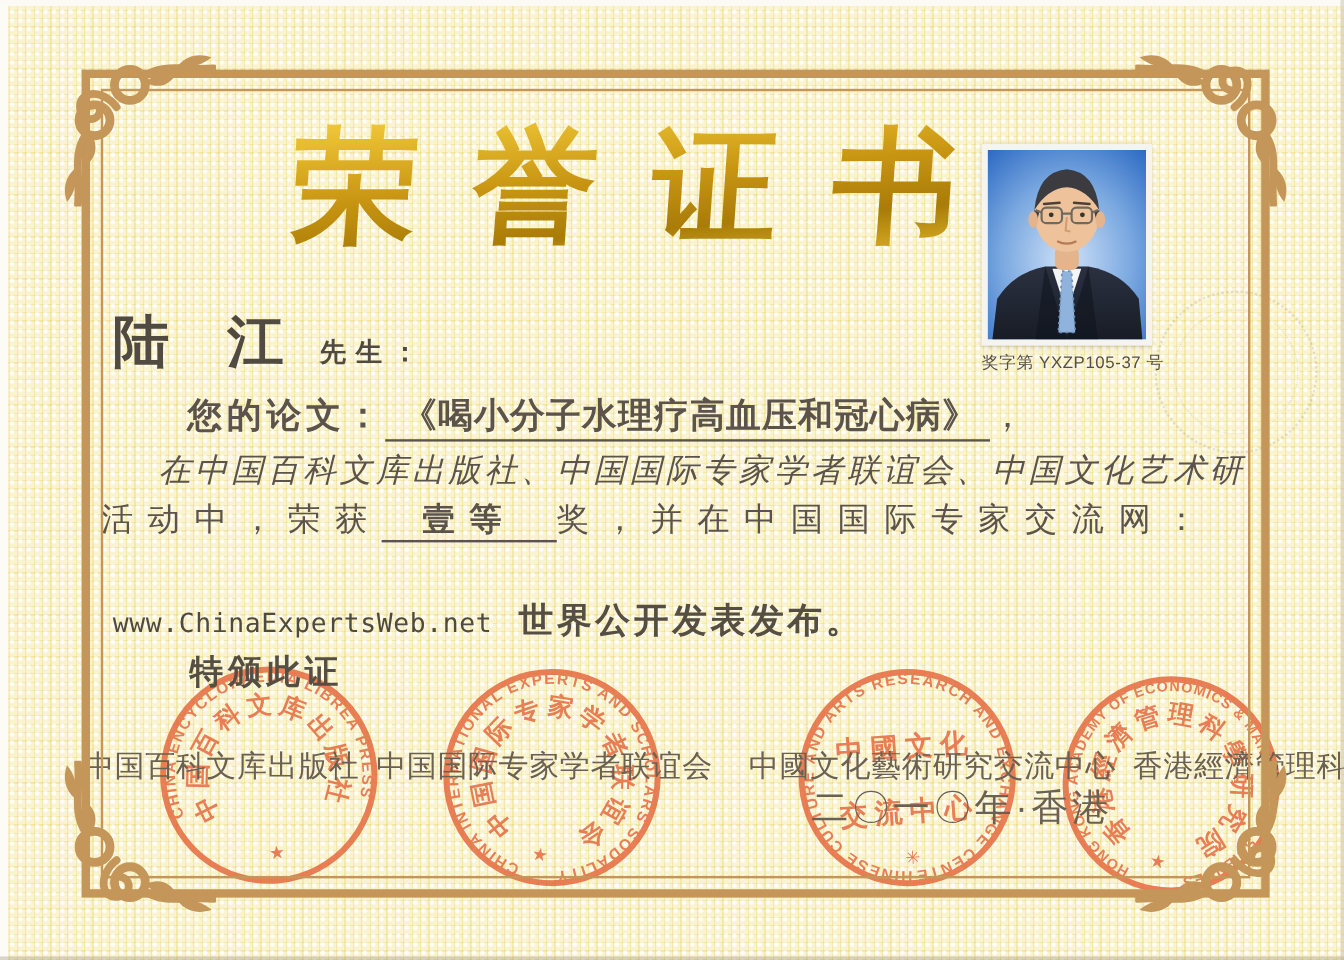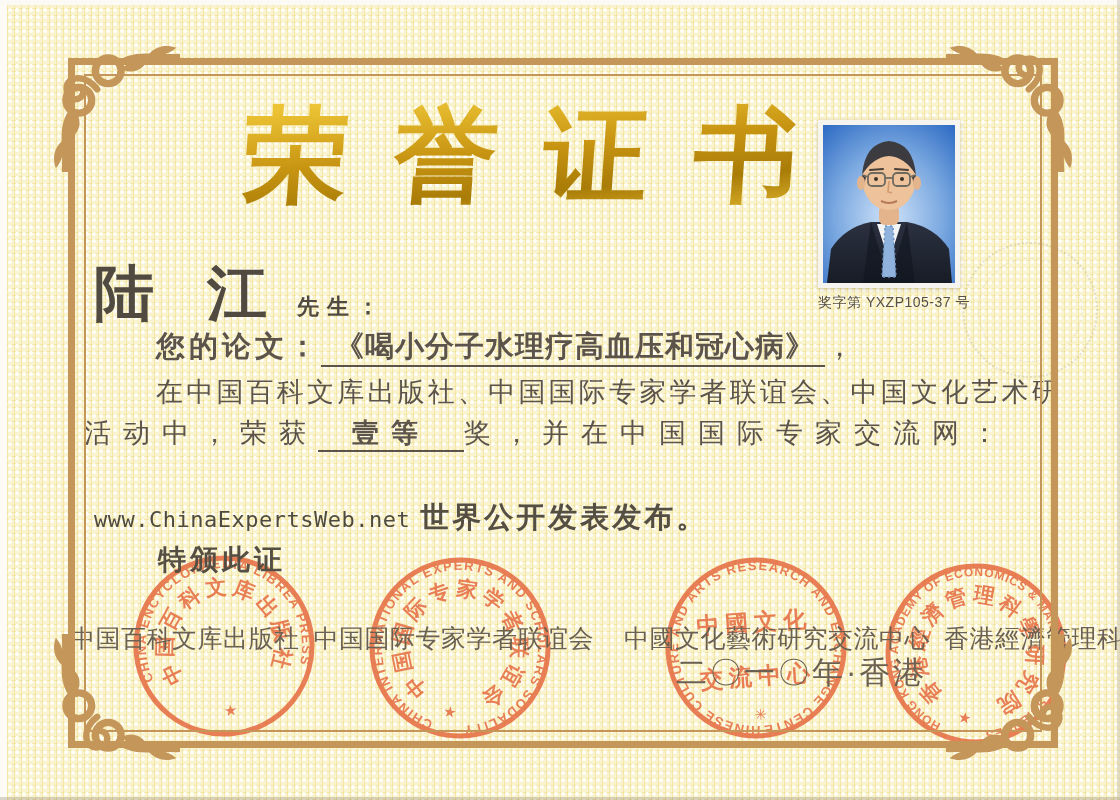--- a/index.html
+++ b/index.html
@@ -43,36 +43,36 @@
   .photo-card{position:absolute;left:818px;top:120px;background:#f6f4ee;padding:5px;box-shadow:0 1px 4px rgba(120,105,70,.35);z-index:3;}
   .photo-card svg{display:block;}
   .photo-caption{position:absolute;left:804px;top:294px;width:180px;text-align:center;font-size:14px;color:#554f45;z-index:3;letter-spacing:0.5px;}
   .emboss-seal{position:absolute;left:962px;top:242px;width:132px;height:132px;border-radius:50%;
     border:2px dotted rgba(158,148,122,.45);opacity:.55;z-index:2;}
   .emboss-seal::after{content:"";position:absolute;inset:14px;border-radius:50%;border:1px dotted rgba(158,148,122,.4);}
 
   
   .ink{color:#5c544a;}
   .name-line{position:absolute;left:94px;top:254px;z-index:3;white-space:nowrap;}
-  .name-big{font-size:60px;font-weight:bold;letter-spacing:16px;color:#514a40;font-family:"DejaVu Serif",serif;}
+  .name-big{font-size:47px;font-weight:bold;letter-spacing:16px;color:#514a40;font-family:"DejaVu Serif",serif;}
   .name-hon{font-size:22px;font-weight:bold;letter-spacing:8px;color:#514a40;margin-left:14px;}
 
   .paper-line{position:absolute;left:156px;top:327px;z-index:3;font-size:29px;white-space:nowrap;}
   .paper-label{font-weight:bold;letter-spacing:4px;}
   .paper-title{border-bottom:2px solid #5c544a;padding:0 10px 3px 14px;letter-spacing:1px;font-weight:bold;}
 
   .para{position:absolute;left:84px;top:372px;width:954px;z-index:3;font-size:27px;line-height:41px;}
-  .para .l1{padding-left:72px;letter-spacing:3.2px;white-space:nowrap;}
+  .para .l1{padding-left:48px;letter-spacing:3.2px;white-space:nowrap;font-style:italic;}
   .para .l2{letter-spacing:2.6px;white-space:nowrap;}
   .para .l3{letter-spacing:12px;white-space:nowrap;}
   .award{border-bottom:2px solid #5c544a;padding:0 34px 2px 34px;font-weight:bold;}
 
   .url-line{position:absolute;left:94px;top:498px;z-index:3;white-space:nowrap;}
   .url{font-family:"DejaVu Sans Mono","Liberation Mono",monospace;font-size:22px;color:#4f4a3e;letter-spacing:0.5px;}
-  .url-cn{font-size:29px;font-weight:bold;letter-spacing:3px;color:#554e42;margin-left:10px;}
+  .url-cn{font-size:29px;font-weight:bold;letter-spacing:3px;color:#554e42;margin-left:22px;}
 
   .grant-line{position:absolute;left:158px;top:541px;z-index:3;font-size:28px;font-weight:bold;letter-spacing:4px;color:#554e42;}
 
   
   .stamp{position:absolute;width:192px;height:192px;z-index:2;opacity:.82;}
   .stamp svg{width:100%;height:100%;display:block;}
   .stamp text{fill:#e4653a;}
   .st1{left:128px;top:550px;transform:rotate(-6deg);}
   .st2{left:364px;top:552px;transform:rotate(9deg);}
   .st3{left:660px;top:552px;transform:rotate(-4deg);}

